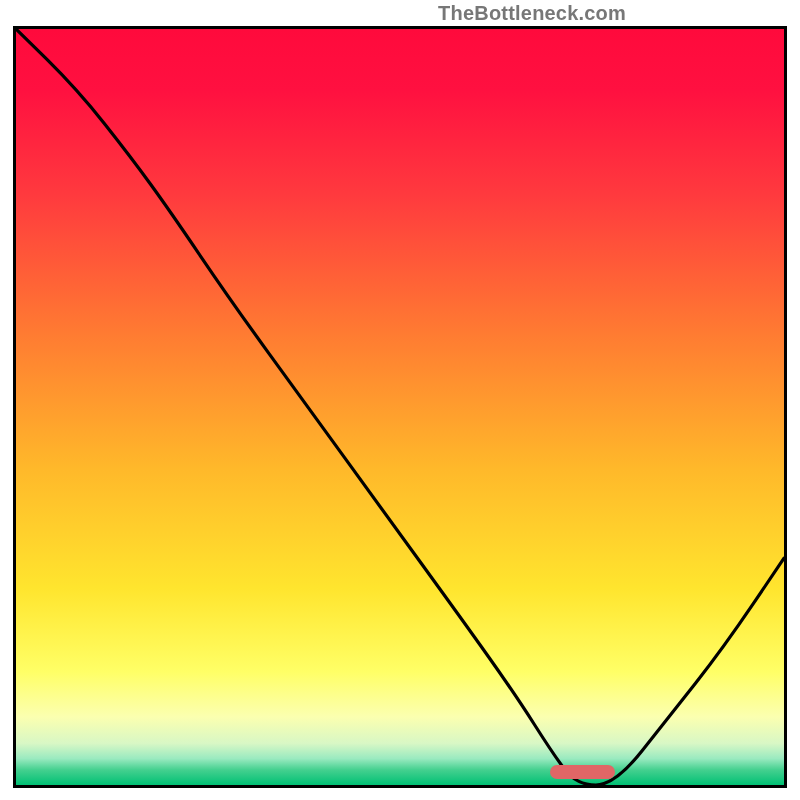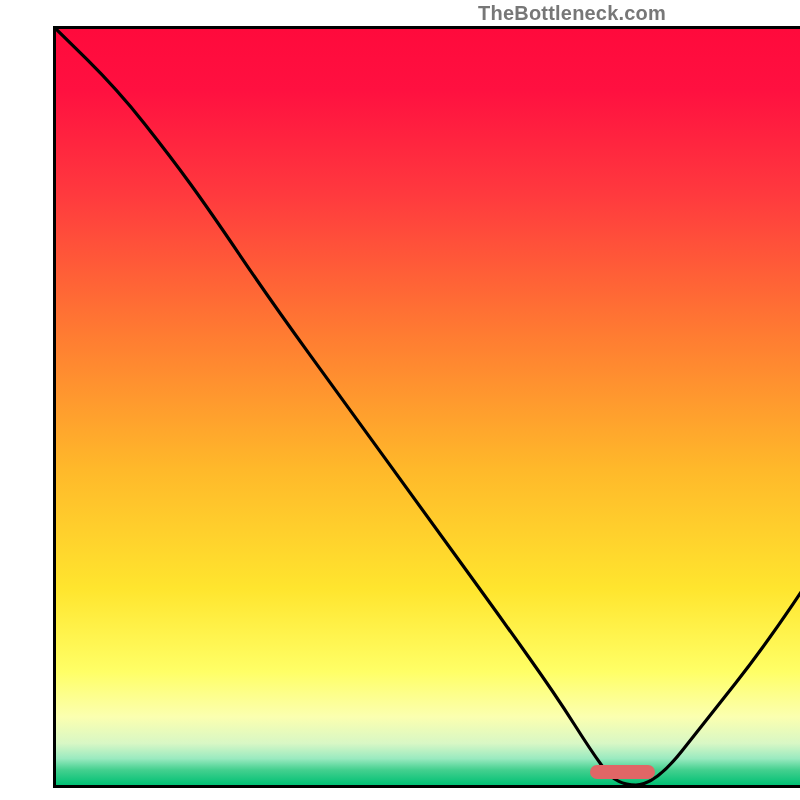--- a/index.html
+++ b/index.html
@@ -8,21 +8,20 @@
     width: 800px;
     height: 800px;
     background: #ffffff;
     font-family: -apple-system, BlinkMacSystemFont, "Segoe UI", Arial, sans-serif;
     overflow: hidden;
   }
   .stage {
     position: relative;
     width: 640px;
     height: 800px;
-    margin-left: 40px;
   }
   .watermark {
     position: absolute;
     top: 2px;
     right: 14px;
     font-size: 20px;
     font-weight: 600;
     color: #777;
     letter-spacing: 0.2px;
     z-index: 10;

